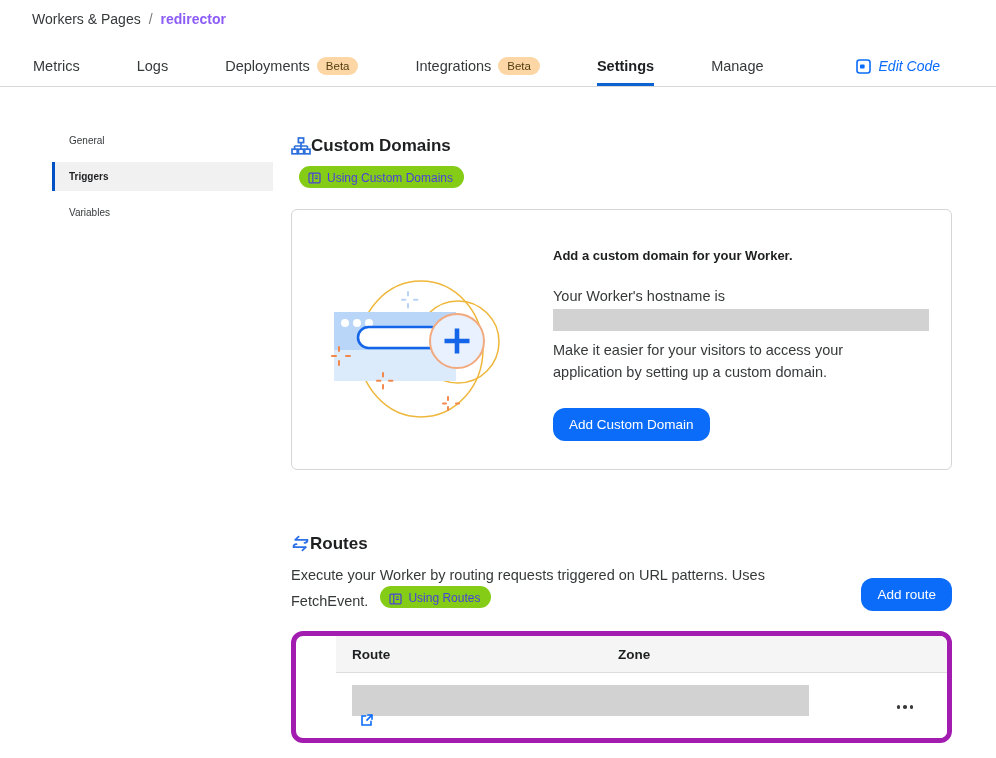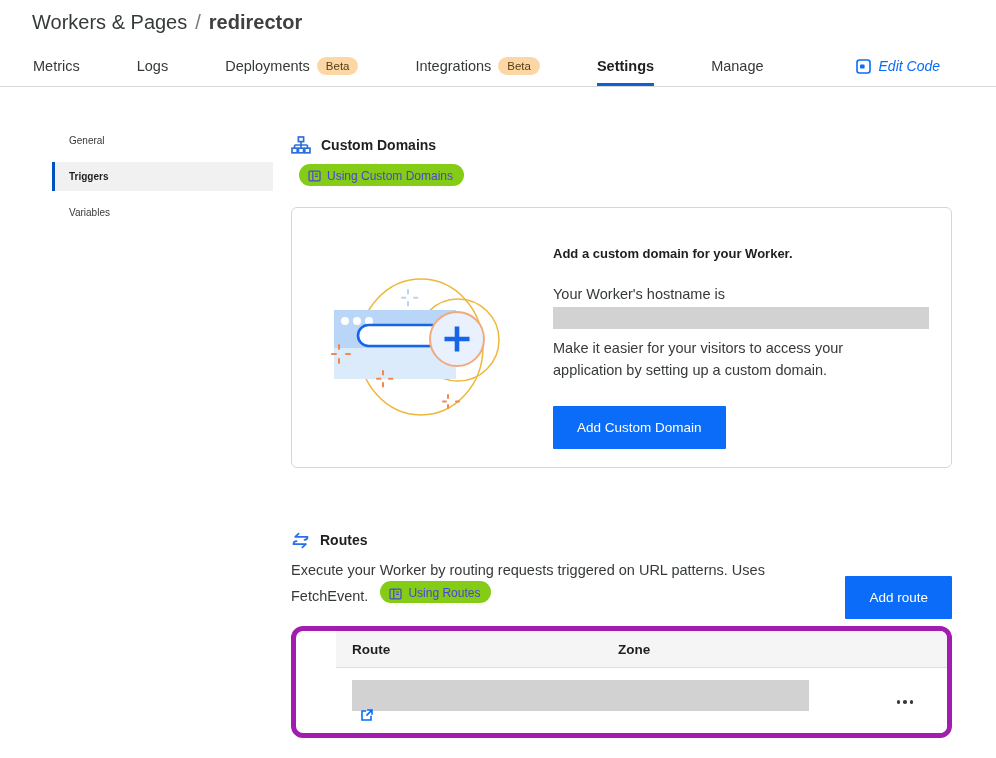--- a/index.html
+++ b/index.html
@@ -4,24 +4,24 @@
 <style>
   * { box-sizing: border-box; }
   html,body { margin:0; padding:0; }
   body {
     width:996px; height:758px; background:#ffffff;
     font-family:"Liberation Sans", sans-serif;
     color:#36393a; position:relative; overflow:hidden;
   }
 
   
-  .breadcrumb { position:absolute; top:11px; left:32px; display:flex; gap:8px; align-items:center; font-size:20px; }
+  .breadcrumb { position:absolute; top:11px; left:32px; display:flex; gap:8px; align-items:center; font-size:14px; }
   .breadcrumb .crumb-root { color:#36393a; cursor:pointer; }
   .breadcrumb .crumb-sep { color:#7a7a7a; }
-  .breadcrumb .crumb-current { color:#404040; font-weight:700;text-align:right; }
+  .breadcrumb .crumb-current { color:#8b5cf6; font-weight:700;text-align:right; }
 
   
   .tabbar { position:absolute; top:46px; left:0; right:0; height:41px;
     border-bottom:1px solid #d9d9d9; display:flex; align-items:stretch; padding-left:33px;gap:22px; }
   .tab { display:flex; align-items:center; gap:7px; margin-right:35px; font-size:14.5px;
     color:#36393a; cursor:pointer; }
   .tab.active { font-weight:700; color:#1d1f20; box-shadow: inset 0 -3px 0 #0b62d0; }
   .beta-badge { background:#fcd7a5; color:#533d10; font-size:11.5px; font-weight:400;
     padding:2px 9px; border-radius:10px; line-height:1.3; }
   .edit-code { margin-left:auto; margin-right:56px; display:flex; align-items:center; gap:8px;
@@ -29,39 +29,39 @@
 
   
   .sidebar { position:absolute; left:52px; top:126px; width:221px; font-size:10px; }
   .side-item { padding:9px 14px; margin-bottom:7px; color:#36393a; cursor:pointer;
     border-left:3px solid transparent; }
   .side-item.selected { background:#f1f1f1; border-left:3px solid #0051c3; color:#1d1f20; font-weight:600; }
 
   
   .main { position:absolute; left:291px; top:124px; width:661px; }
 
-  .section-title { display:flex; align-items:center; gap:10px; margin-top:12px;
-    font-size:14px; font-weight:700; color:#1d1f20; }
+  .section-title { display:flex; align-items:center; gap:0; margin-top:12px;
+    font-size:17px; font-weight:700; color:#1d1f20; }
   .section-desc { margin-top:10px; font-size:14.5px; color:#36393a; line-height:1.55; }
   .doc-badge { display:inline-flex; align-items:center; gap:6px; background:#84cc16; color:#4b42d9;
     font-size:12px; padding:3px 11px 0 9px; border-radius:12px; margin-left:8px; cursor:pointer;
     vertical-align:2px; white-space:nowrap; }
 
   
   .cd-card { margin-top:16px; height:261px; border:1px solid #d6d6d6; border-radius:6px;
     background:#fff; display:flex; }
   .cd-illustration { width:261px; display:flex; justify-content:center; }
   .cd-illustration svg { margin-top:54px; }
   .cd-right { flex:1; padding:38px 22px 0 0; }
   .cd-heading { font-size:13px; font-weight:700; color:#1d1f20; }
   .cd-hostname-label { margin-top:25px; font-size:14.5px; }
   .redacted-bar { background:#d2d2d2; height:22px; margin-top:5px; width:100%; }
   .cd-body { margin-top:8px; font-size:14.5px; line-height:1.55; max-width:334px; }
-  .btn-primary { margin-top:24px; background:#0a6cf9; color:#fff; border:none; border-radius:1px;
-    height:43px; padding:0 24px; font-size:13.5px; font-family:"Liberation Sans", sans-serif;
+  .btn-primary { margin-top:24px; background:#0a6cf9; color:#fff; border:none; border-radius:12px;
+    height:33px; padding:0 16px; font-size:13.5px; font-family:"Liberation Sans", sans-serif;
     cursor:pointer; }
 
   
   .routes-section { position:relative; margin-top:64px; }
   .routes-desc { width:545px; }
   .btn-add-route { position:absolute; top:44px; right:0; margin-top:0; }
 
   .routes-table { margin-top:18px; border:5px solid #a21caf; border-radius:12px; overflow:hidden;padding-left:40px; }
   .rt-header { display:grid; grid-template-columns:282px 1fr 72px; background:#f5f5f5;
     border-bottom:1px solid #dcdcdc; height:37px; align-items:center; font-size:13.5px;

